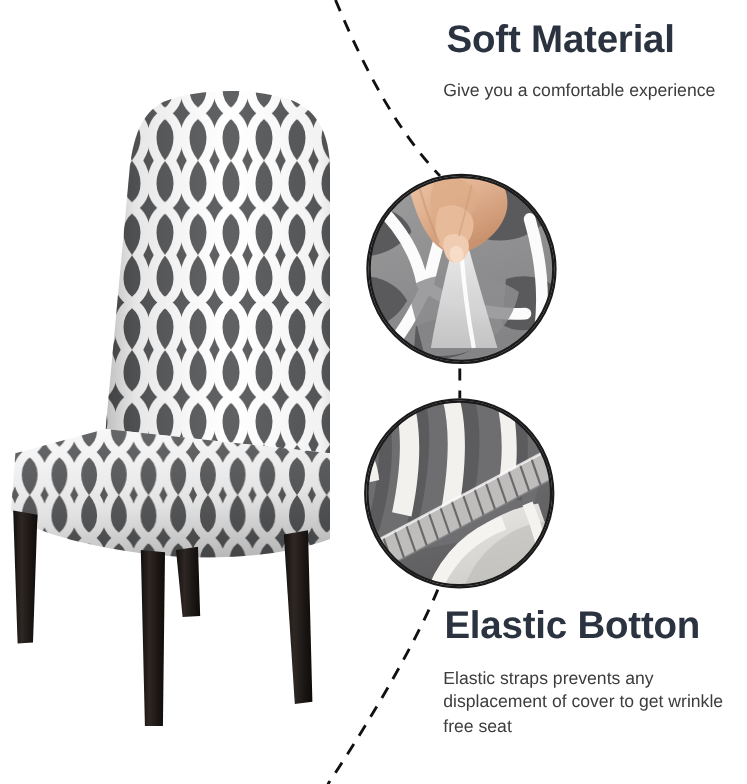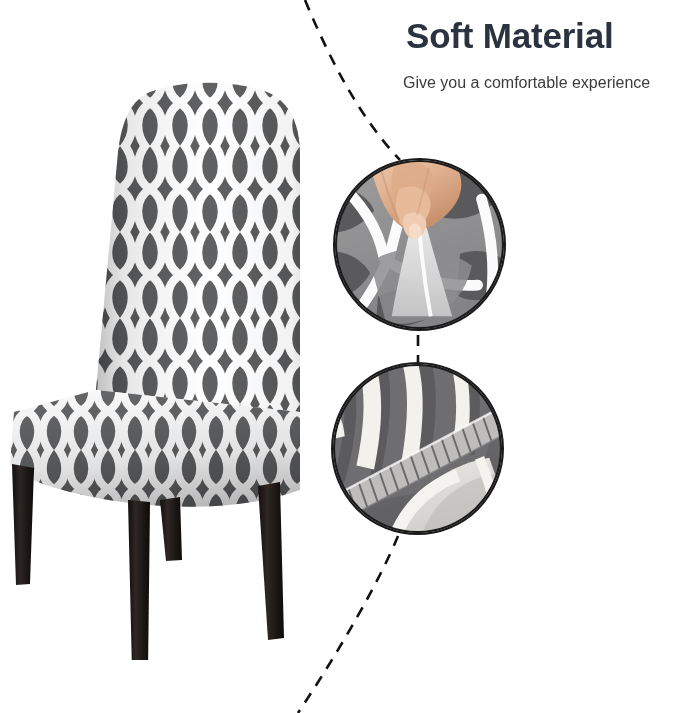--- a/index.html
+++ b/index.html
@@ -293,14 +293,16 @@
           <path d="M60 186 C 70 140, 110 104, 160 96 L 196 200 Z" fill="url(#lightFab)"></path>
           <path d="M88 186 C 96 146, 128 118, 168 112 L 190 186 Z" fill="#b9b8b4" opacity="0.55"></path>
           <path d="M60 186 C 72 150, 96 126, 128 114" stroke="#f4f3ef" stroke-width="13" fill="none"></path>
           <path d="M150 96 C 160 120, 168 148, 170 182" stroke="#f4f3ef" stroke-width="10" fill="none"></path>
         </g>
       </g>
       <circle cx="86.5" cy="86.5" r="85.5" fill="none" stroke="#1a1a1a" stroke-width="2.2"></circle>
     </svg>
   </div>
 
+  <div class="heading" id="elastic-heading">Elastic Botton</div>
+  <div class="body-text" id="elastic-body">Elastic straps prevents any displacement of cover to get wrinkle free seat</div>
 
 </div>
 
 </body></html>

